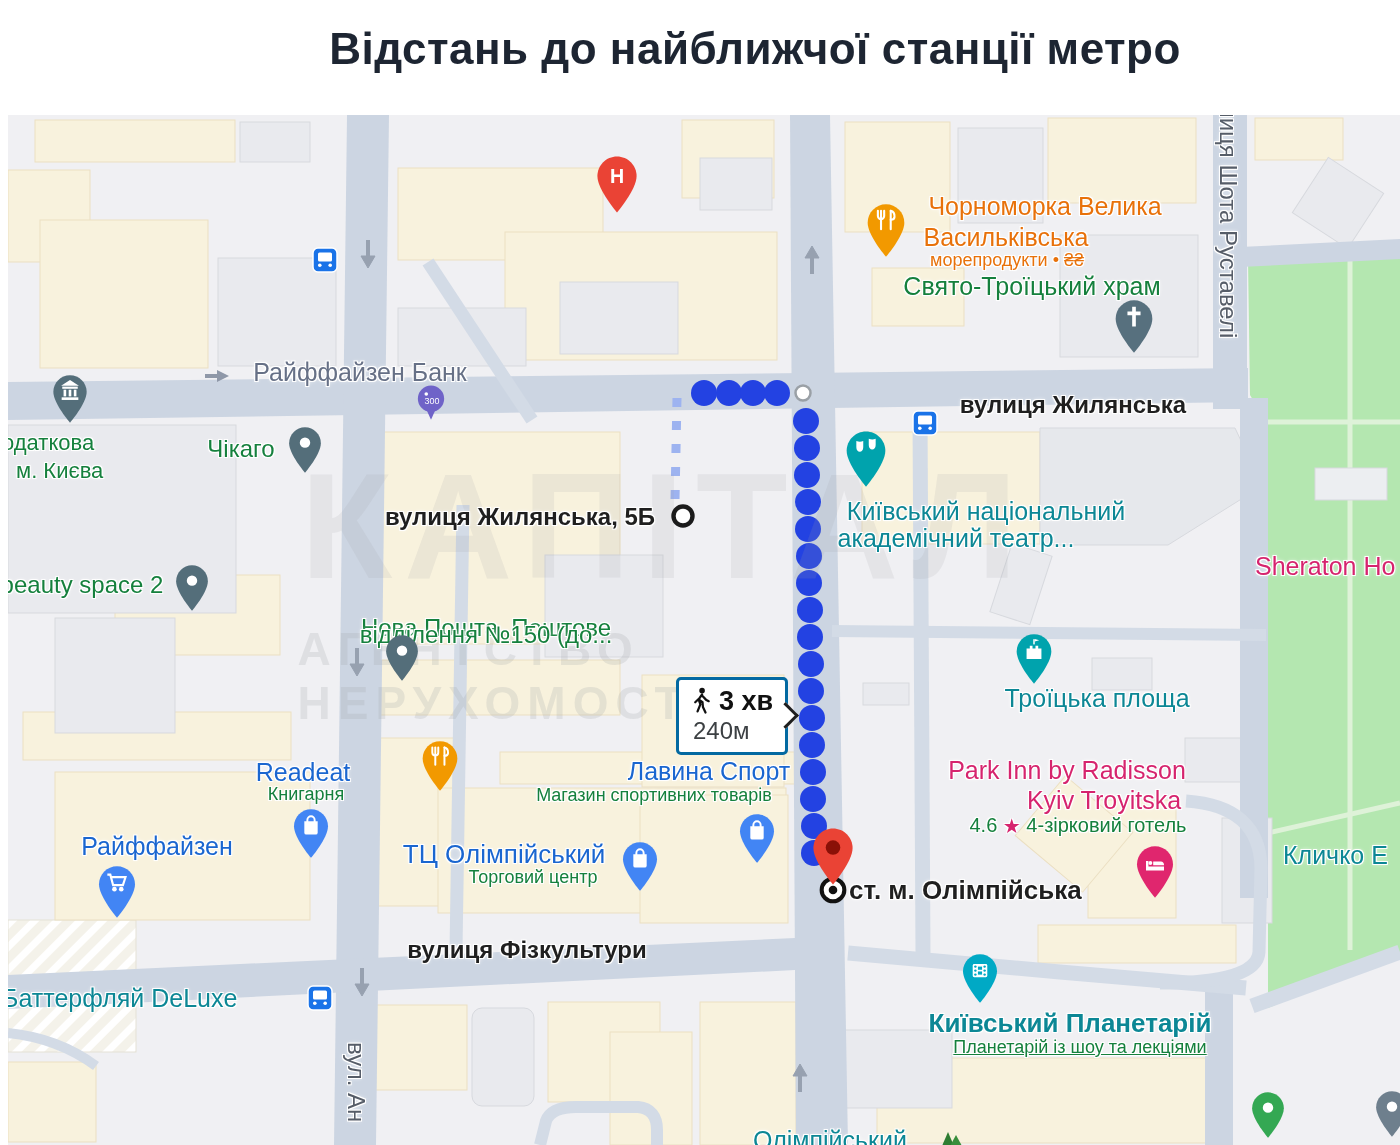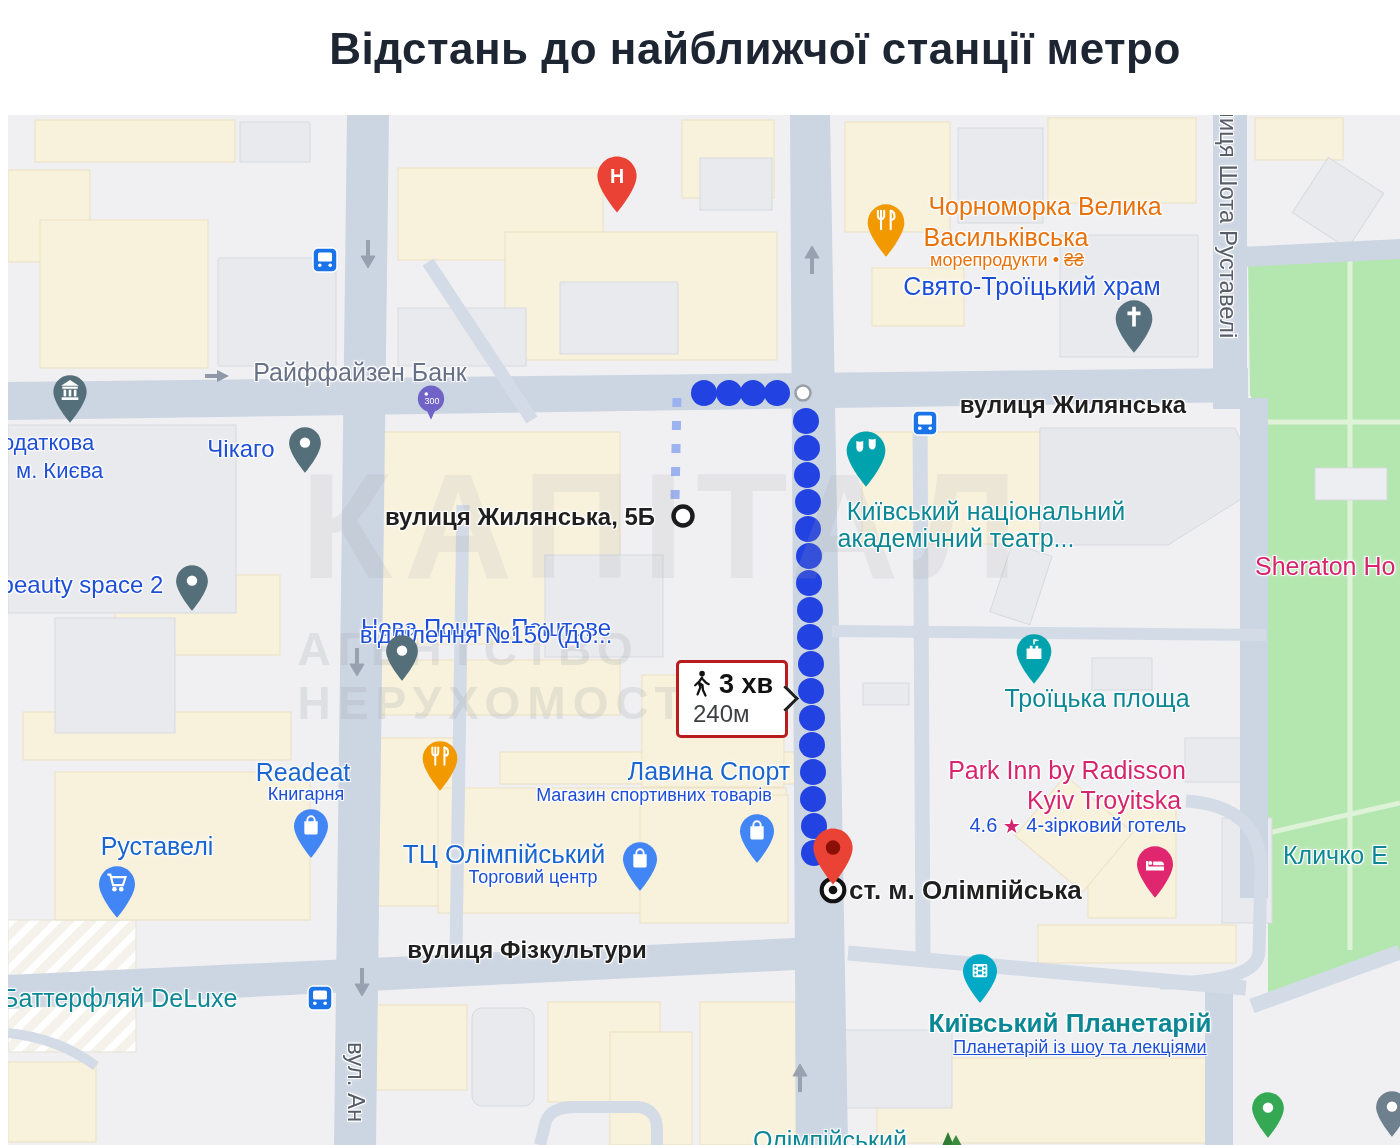--- a/index.html
+++ b/index.html
@@ -9,28 +9,28 @@
   #title{position:absolute;left:110px;right:0;top:24px;text-align:center;font-size:44px;
          font-weight:700;color:#1d2532;letter-spacing:.5px;}
   #leftstrip{position:absolute;left:0;top:0;width:8px;height:1145px;background:#ffffff;z-index:15;}
   svg.map{position:absolute;left:0;top:0;z-index:1;}
   .lbl{position:absolute;white-space:nowrap;z-index:5;transform:translateX(-50%);
        font-weight:500;
        text-shadow:-1px -1px 0 #fff,1px -1px 0 #fff,-1px 1px 0 #fff,1px 1px 0 #fff,0 0 4px #fff;}
   .noctr{transform:none;}
   .s25{font-size:25px;} .s24{font-size:24px;} .s22{font-size:22px;} .s26{font-size:26px;}
   .s18{font-size:18px;font-weight:400;}
-  .c-red{color:#d23b2e;} .c-orange{color:#e8710a;} .c-gray{color:#1d4ed8;}
+  .c-red{color:#d23b2e;} .c-orange{color:#e8710a;} .c-gray{color:#15803d;}
   .c-blue{color:#1a66d0;} .c-teal{color:#0c8795;} .c-pink{color:#d6246e;}
   .c-street{color:#1f1f1f;font-weight:700;} .c-graylabel{color:#667086;}
   .vert{writing-mode:vertical-rl;transform:translateX(-50%);color:#565d68;font-weight:500;}
   .pin{position:absolute;z-index:6;transform:translate(-50%,-100%);line-height:0;}
   .onmap{position:absolute;z-index:4;line-height:0;transform:translate(-50%,-50%);}
-  #walk-bubble{position:absolute;left:676px;top:660px;z-index:8;background:#fff;
-      border:3px solid #b91c1c;border-radius:5px;padding:6px 12px 7px 10px;}
+  #walk-bubble{position:absolute;left:676px;top:677px;z-index:8;background:#fff;
+      border:3px solid #0369a1;border-radius:5px;padding:6px 12px 7px 10px;}
   #walk-bubble .row1{display:flex;align-items:center;gap:6px;}
   #walk-bubble .t1{font-size:27px;font-weight:700;color:#111;}
   #walk-bubble .t2{font-size:24px;color:#3c4043;margin:0 0 0 4px;}
   #walk-tail{position:absolute;right:-10px;top:26px;width:16px;height:16px;background:#fff;
       border-top:3px solid #1f1f1f;border-right:3px solid #1f1f1f;transform:rotate(45deg);}
   #watermark1{position:absolute;left:665px;top:440px;transform:translateX(-50%);z-index:3;
       font-size:150px;font-weight:700;color:rgba(158,162,170,.15);letter-spacing:12px;}
   #watermark2{position:absolute;left:665px;top:622px;transform:translateX(-50%);z-index:3;
       font-size:46px;font-weight:600;color:rgba(158,162,170,.22);letter-spacing:7px;}
   .rating span{vertical-align:middle;}
@@ -213,21 +213,21 @@
   <div class="lbl s25 c-teal" style="left:1097px;top:684px;">Троїцька площа</div>
   <div class="lbl s25 c-pink" style="left:1067px;top:756px;">Park Inn by Radisson</div>
   <div class="lbl s25 c-pink" style="left:1104px;top:786px;">Kyiv Troyitska</div>
   <div class="lbl s18 rating" style="left:1078px;top:813px;font-size:20px;">
     <span class="c-gray">4.6</span>
     <span class="c-pink">★</span>
     <span class="c-gray">4-зірковий готель</span>
   </div>
   <div class="lbl s25 c-blue" style="left:303px;top:758px;">Readeat</div>
   <div class="lbl s18 c-gray" style="left:306px;top:784px;text-align:right;">Книгарня</div>
-  <div class="lbl s25 c-blue" style="left:157px;top:832px;">Руставелі</div>
+  <div class="lbl s25 c-blue" style="left:157px;top:832px;">Райффайзен</div>
   <div class="lbl s26 c-blue" style="left:504px;top:839px;">ТЦ Олімпійський</div>
   <div class="lbl s18 c-gray" style="left:533px;top:867px;">Торговий центр</div>
   <div class="lbl s26 c-street noctr" style="left:849px;top:875px;">ст. м. Олімпійська</div>
   <div class="lbl s25 c-teal noctr" style="left:1283px;top:841px;">Кличко Е</div>
   <div class="lbl s24 c-street" style="left:527px;top:936px;">вулиця Фізкультури</div>
   <div class="lbl s26 c-teal" style="left:1070px;top:1008px;font-weight:600;">Київський Планетарій</div>
   <div class="lbl s25 c-teal noctr" style="left:2px;top:984px;">Баттерфляй DeLuxe</div>
   <div class="lbl s18 c-gray" style="left:1080px;top:1037px;text-decoration:underline;">Планетарій із шоу та лекціями</div>
   <div class="lbl s24 vert" style="left:356px;top:1042px;">вул. Ан</div>
   <div class="lbl s25 c-teal" style="left:830px;top:1126px;">Олімпійський</div>

